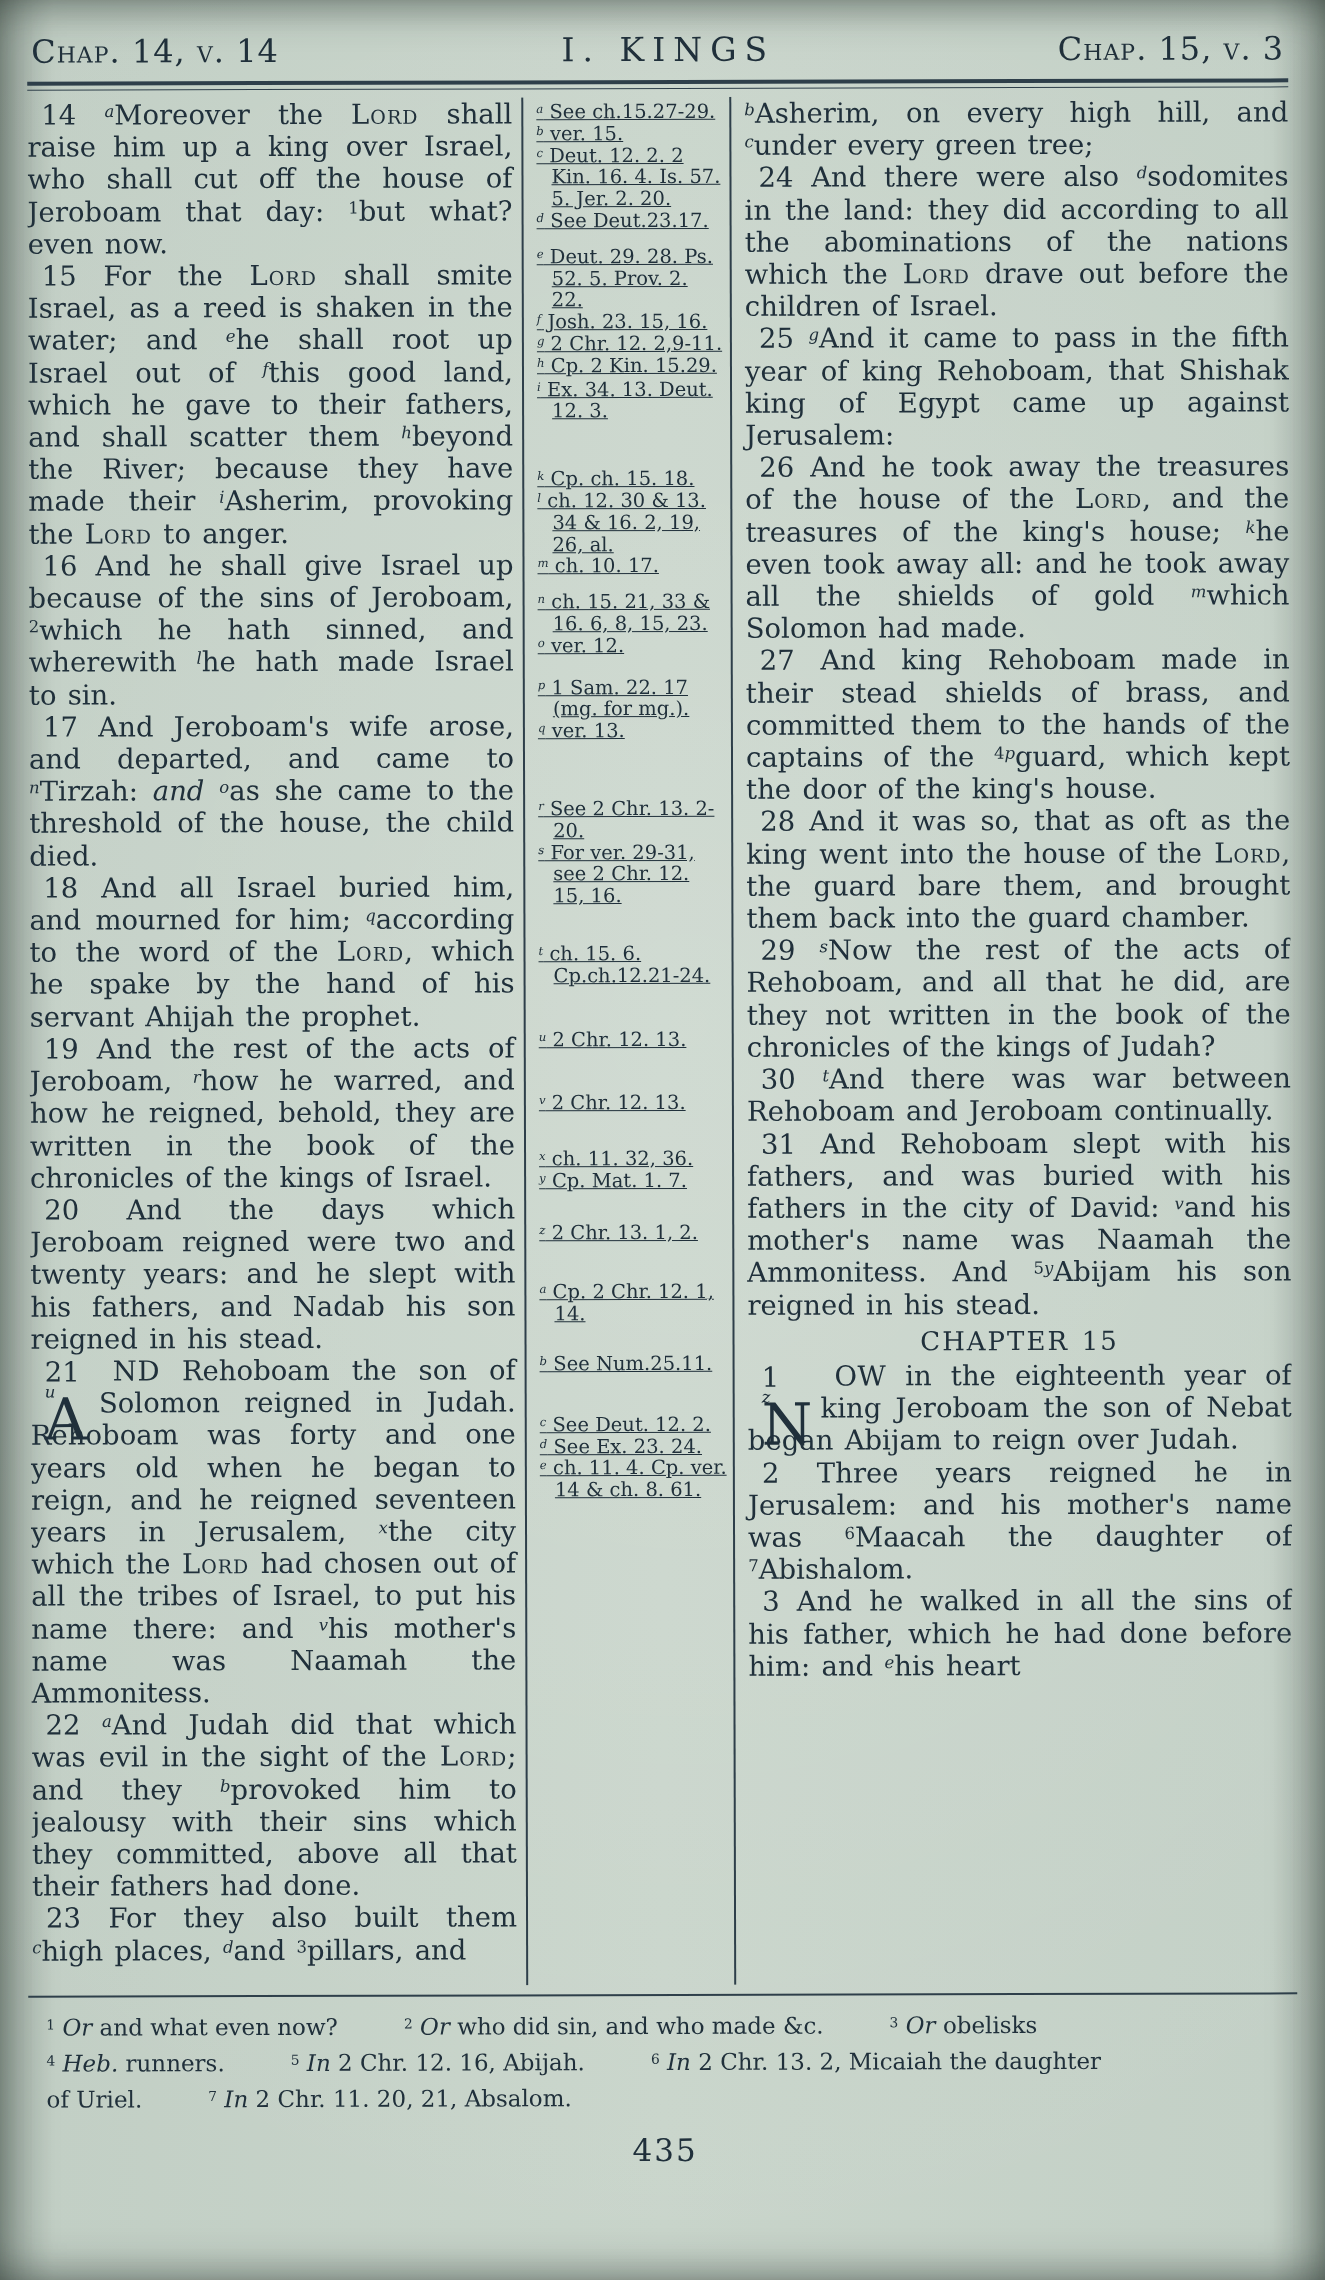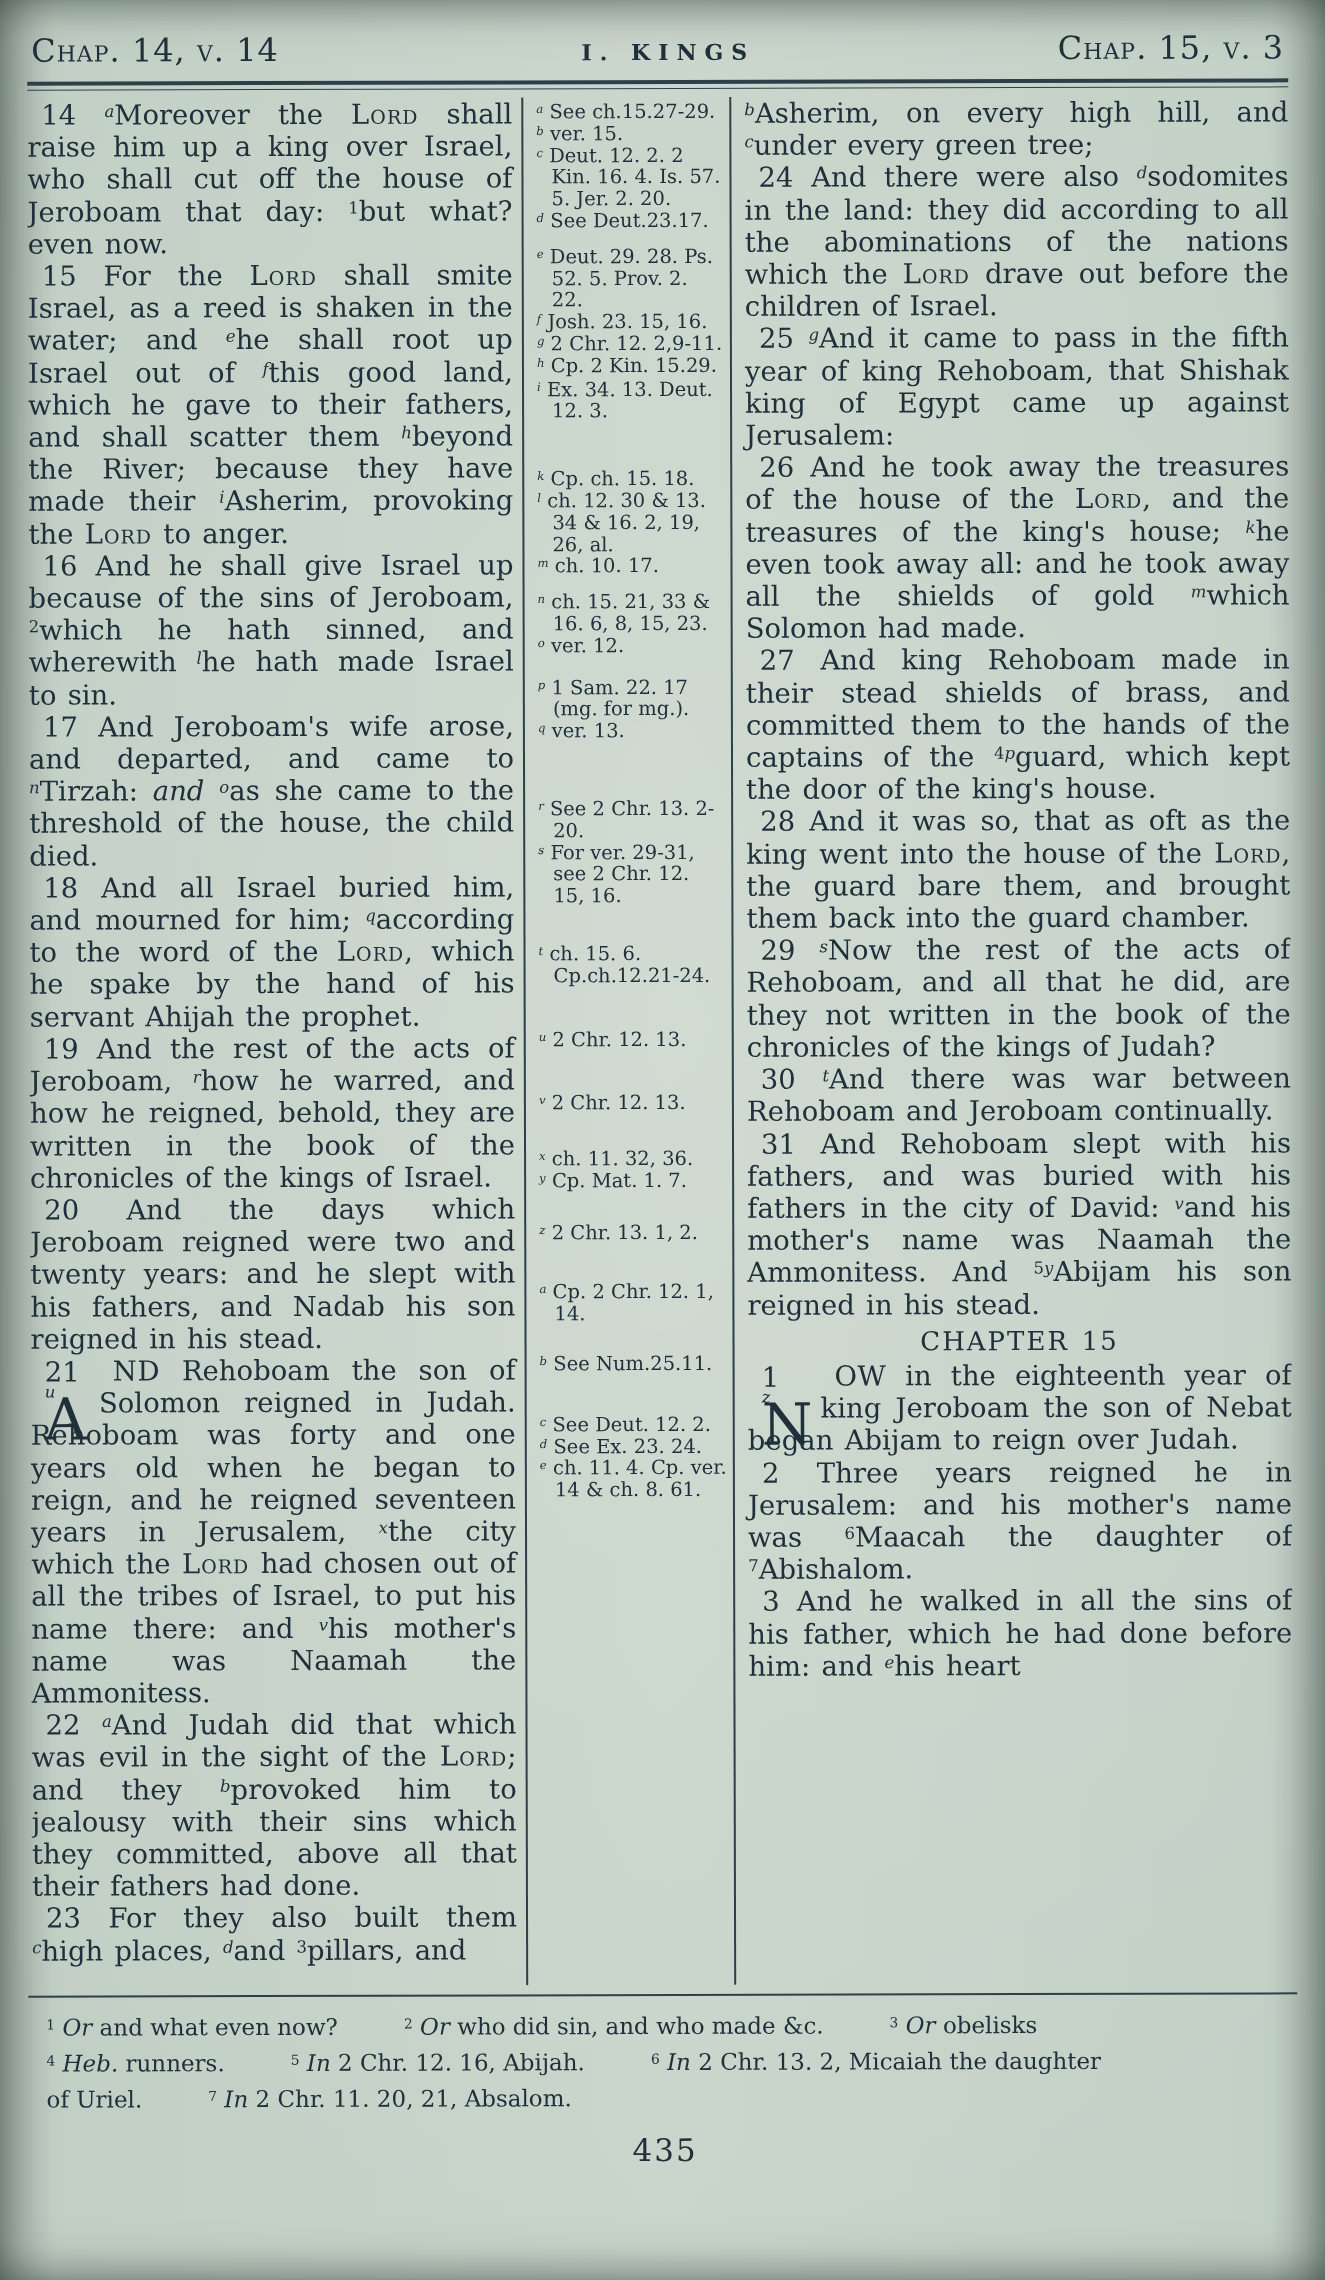--- a/index.html
+++ b/index.html
@@ -26,21 +26,21 @@
       inset 30px 0 60px -35px rgba(25,38,32,.45),
       inset -30px 0 60px -35px rgba(25,38,32,.45);
   }
   .inner { position: absolute; inset: 0; transform: rotate(-0.15deg); }
 
   .header {
     position: absolute; top: 30px; left: 34px; right: 38px;
     display: flex; justify-content: space-between; align-items: baseline;
   }
   .h-side { font-size: 32px; font-variant: small-caps; letter-spacing: 1px; }
-  .h-center { font-size: 22px; font-weight: bold; letter-spacing: 8px; }
+  .h-center { font-size: 33px; font-weight: normal; letter-spacing: 8px; }
 
   .double-rule {
     position: absolute; top: 80px; left: 30px; right: 34px; height: 9px;
     border-top: 4px solid var(--rule); border-bottom: 1.5px solid var(--rule);
   }
 
   .columns {
     position: absolute; top: 97px; left: 30px; right: 34px; height: 1888px;
     display: flex; overflow: hidden;
   }
@@ -67,21 +67,21 @@
   .sup { font-size: 0.60em; vertical-align: 0.45em; line-height: 0; }
   .it  { font-style: italic; }
   .sc  { font-variant: small-caps; letter-spacing: 1px; }
   .caps{ letter-spacing: 0.5px; }
 
   .dcg { float: left; height: 62px; margin: 2px 8px 0 0; display: flex; align-items: flex-start; flex-direction: column; }
   .dcg .num { font-size: 27.5px; line-height: 31px; }
   .dcg .sup { margin-top: 5px; }
   .dc  { font-size: 58px; line-height: 56px; margin-top: -1px; }
 
-  .ref-item { padding-left: 15px; text-indent: -15px; }
+  .ref-item { padding-left: 15px; text-indent: -15px; text-decoration: underline; }
   .col-ref .ref-group + .ref-group { margin-top: 14px; }
   .col-ref .ref-group:nth-of-type(3)  { margin-top: 2px; }
   .col-ref .ref-group:nth-of-type(4)  { margin-top: 46px; }
   .col-ref .ref-group:nth-of-type(5)  {  }
   .col-ref .ref-group:nth-of-type(6)  { margin-top: 20px; }
   .col-ref .ref-group:nth-of-type(7)  { margin-top: 56px; }
   .col-ref .ref-group:nth-of-type(8)  { margin-top: 36px; }
   .col-ref .ref-group:nth-of-type(9)  { margin-top: 42px; }
   .col-ref .ref-group:nth-of-type(10) { margin-top: 42px; }
   .col-ref .ref-group:nth-of-type(11) { margin-top: 34px; }

